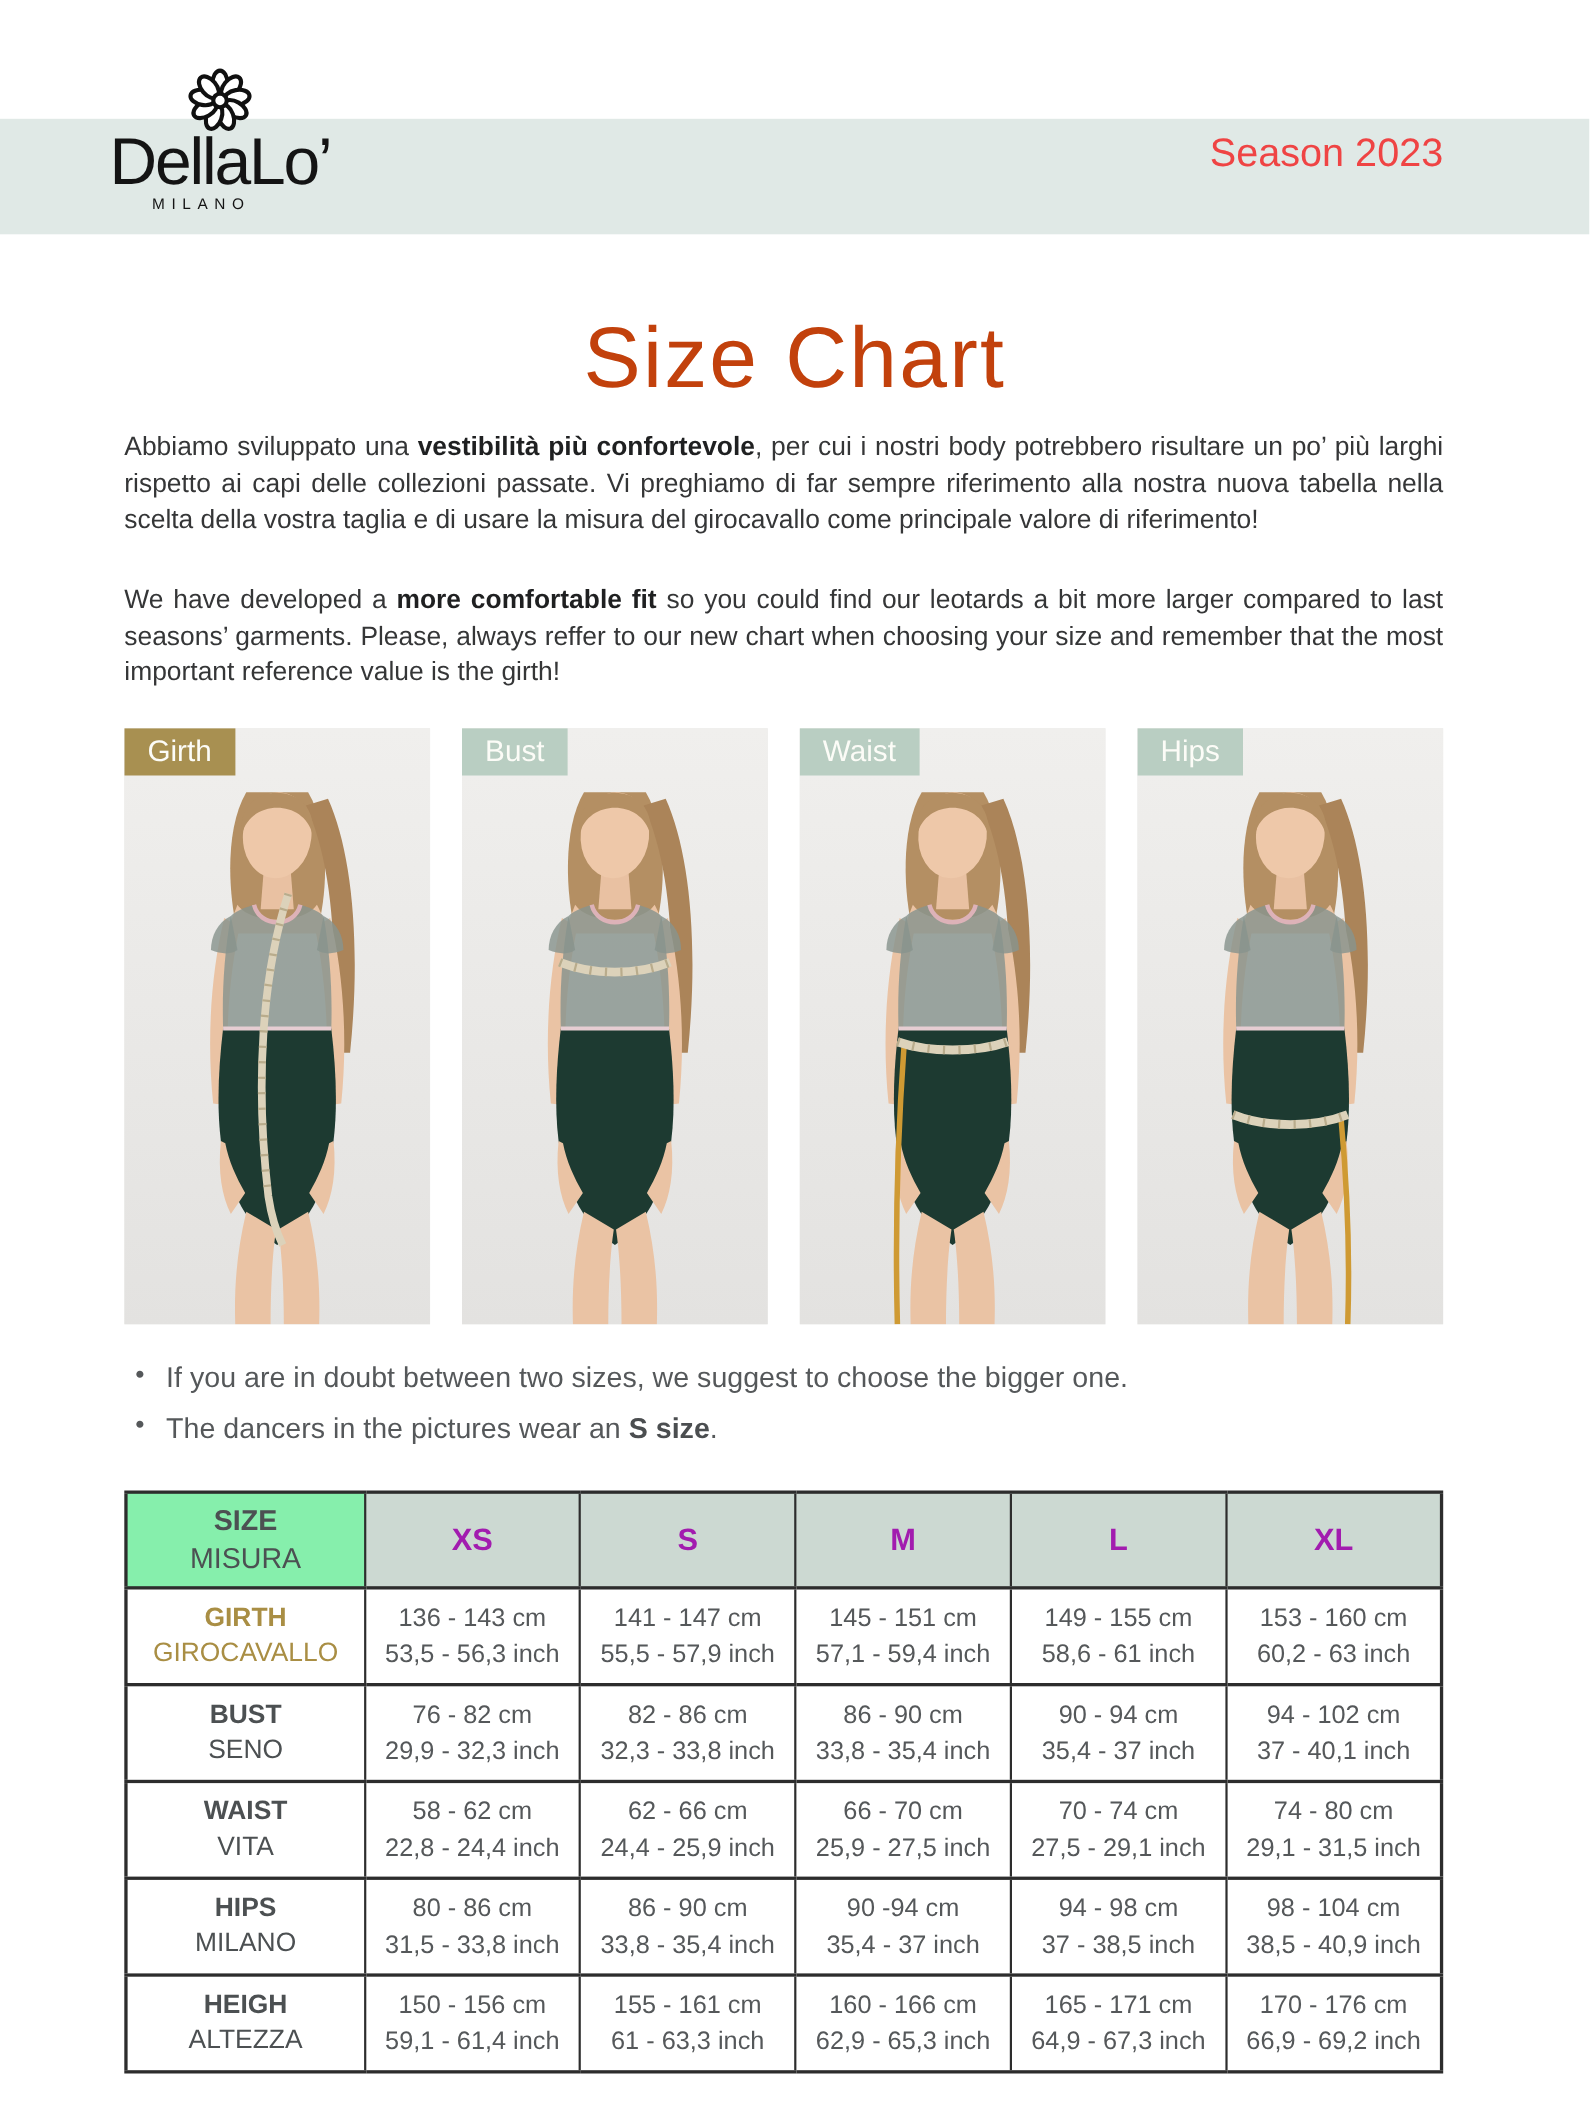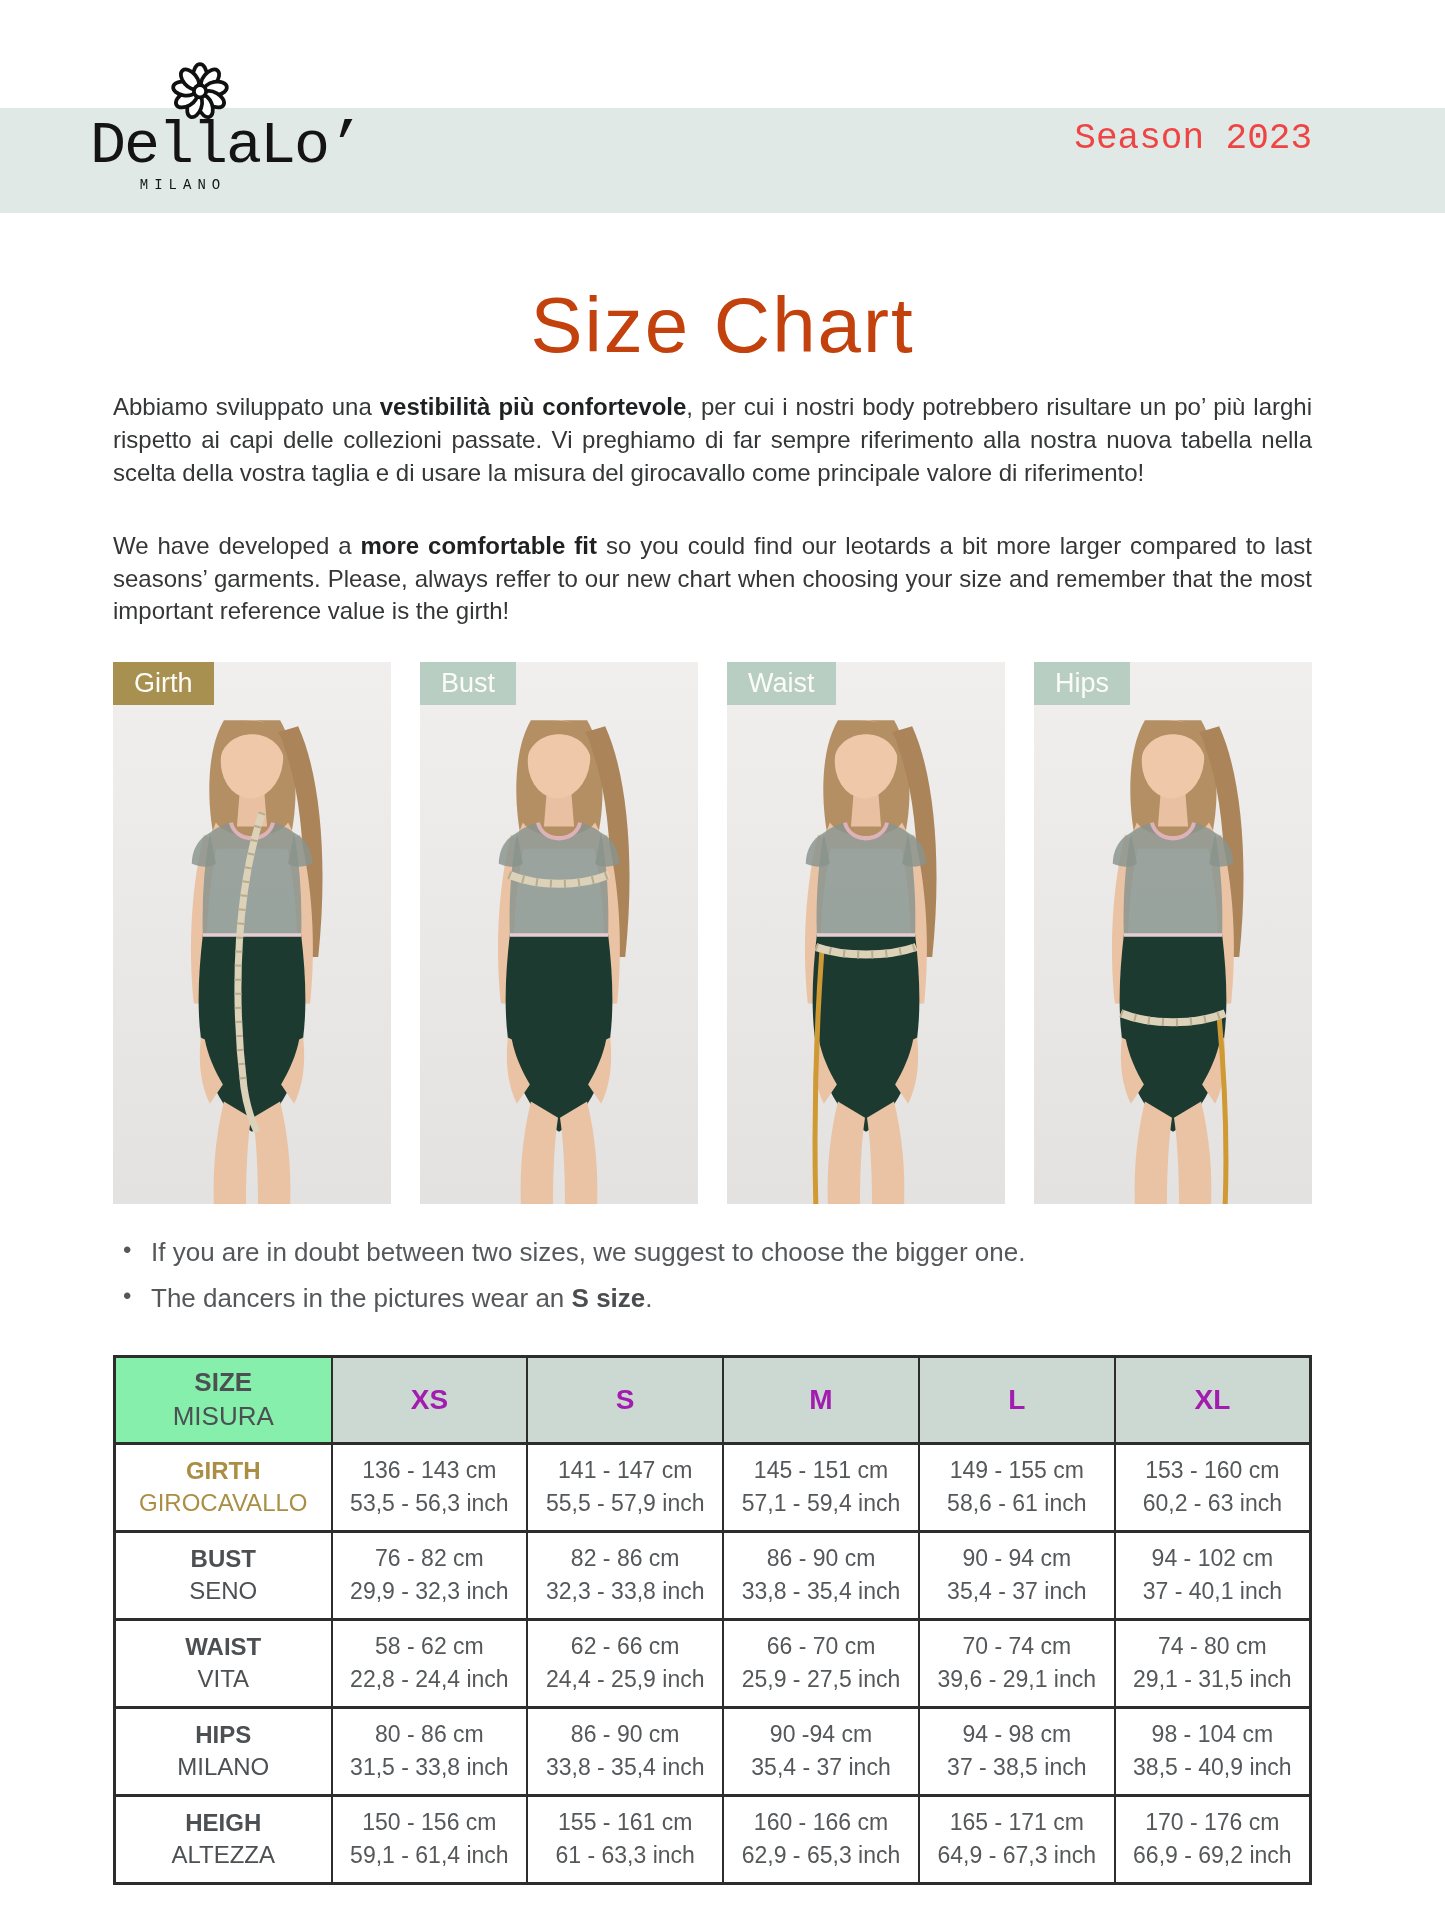--- a/index.html
+++ b/index.html
@@ -7,21 +7,21 @@
   body {
     width:1445px; height:1927px;
     background:#ffffff;
     font-family:"Liberation Sans", sans-serif;
     color:#3a3a3a;
     position:relative;
     overflow:hidden;
   }
 
   
-  .header { position:relative; height:250px;font-family:Liberation Mono, monospace; }
+  .header { position:relative; height:250px; }
   .banner {
     position:absolute; left:0; right:0; top:108px; height:105px;
     background:#e0e9e6;
   }
   .logo { position:absolute; left:90px; top:56px; width:220px; text-align:center; }
   .logo .flower { height:68px; display:block; margin:0 auto -6px; }
   .brand {
     font-size:60px; font-weight:300; letter-spacing:-2px;
     color:#141414; line-height:0.95; white-space:nowrap;
   }
@@ -297,21 +297,21 @@
         <td>
             <div>62 - 66 cm</div>
             <div>24,4 - 25,9 inch</div>
           </td>
         <td>
             <div>66 - 70 cm</div>
             <div>25,9 - 27,5 inch</div>
           </td>
         <td>
             <div>70 - 74 cm</div>
-            <div>39,6 - 29,1 inch</div>
+            <div>27,5 - 29,1 inch</div>
           </td>
         <td>
             <div>74 - 80 cm</div>
             <div>29,1 - 31,5 inch</div>
           </td>
       </tr>
       <tr>
         <td>
           <div class="row-en">HIPS</div>
           <div class="row-it">MILANO</div>

